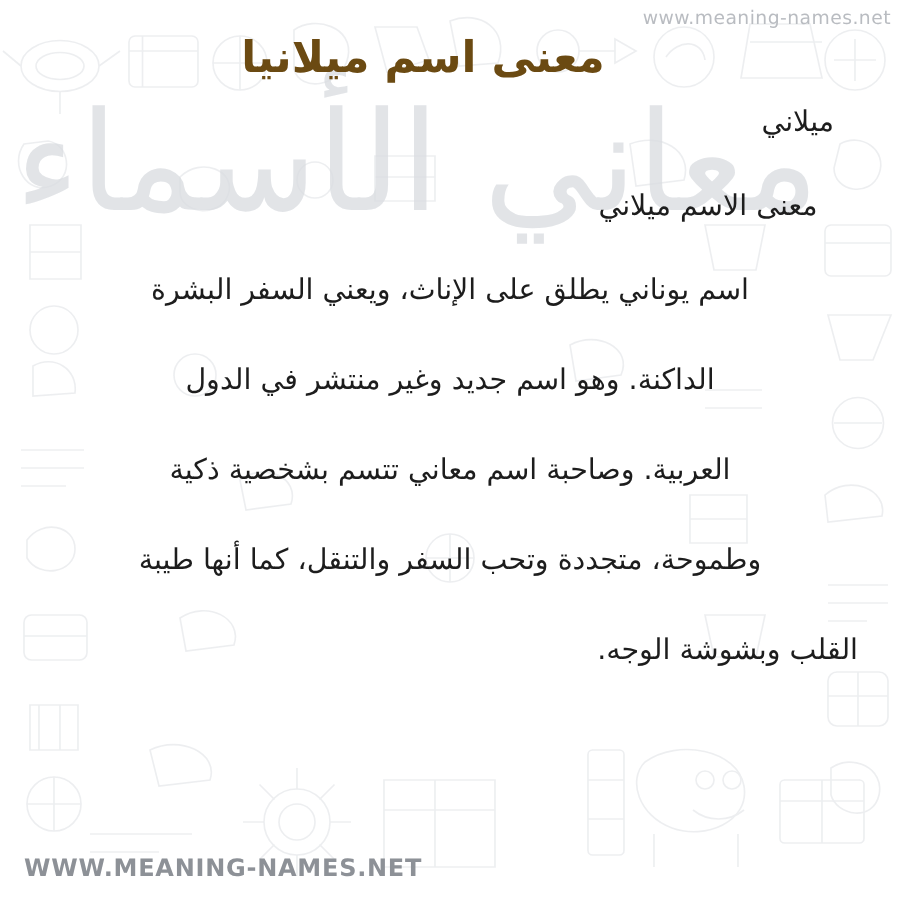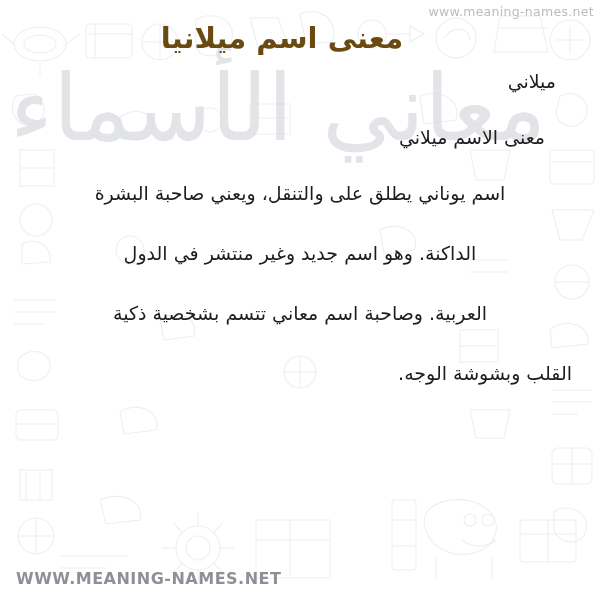--- a/index.html
+++ b/index.html
@@ -194,21 +194,22 @@
 
   <div class="calligraphy">معاني الأسماء</div>
 
   <div class="watermark-top">www.meaning-names.net</div>
 
   <h1 class="title">معنى اسم ميلانيا</h1>
 
   <div class="content">
     <div class="line l0">ميلاني</div>
     <div class="line l1">معنى الاسم ميلاني</div>
-    <div class="line l3">اسم يوناني يطلق على والتنقل، ويعني صاحبة البشرة</div>
+    <div class="line l3">اسم يوناني يطلق على الإناث، ويعني السفر البشرة</div>
     <div class="line l4">الداكنة. وهو اسم جديد وغير منتشر في الدول</div>
     <div class="line l5">العربية. وصاحبة اسم معاني تتسم بشخصية ذكية</div>
+    <div class="line l6">وطموحة، متجددة وتحب السفر والتنقل، كما أنها طيبة</div>
     <div class="line l7">القلب وبشوشة الوجه.</div>
   </div>
 
   <div class="watermark-bottom">WWW.MEANING-NAMES.NET</div>
 
 </div>
 
 </body></html>

